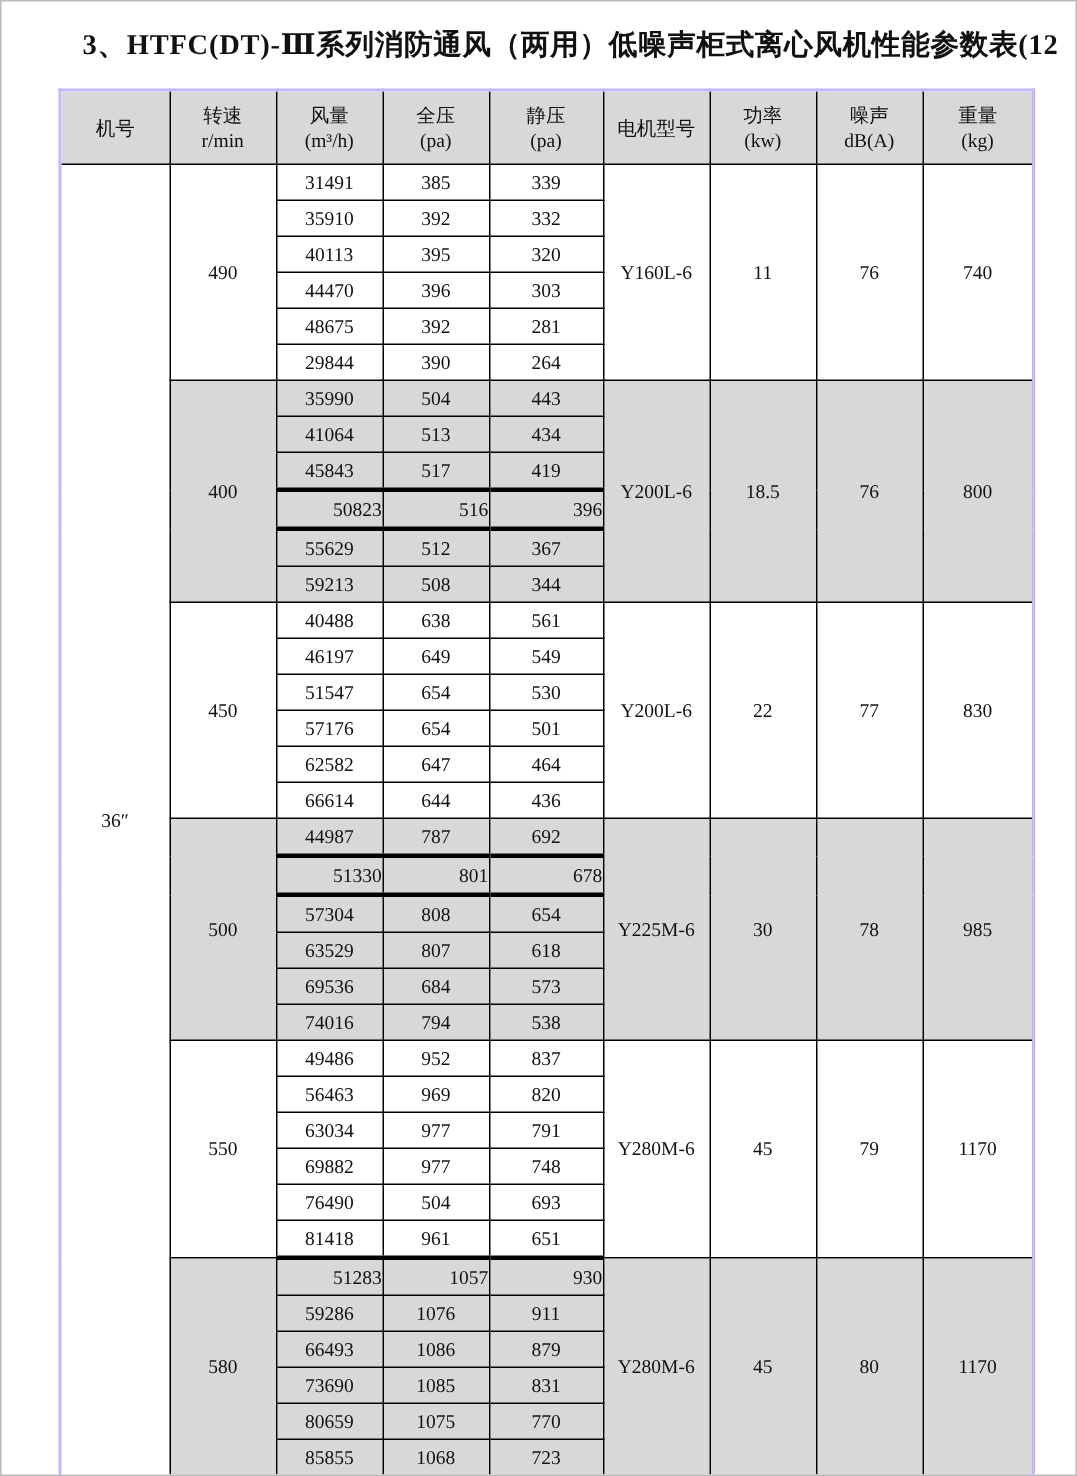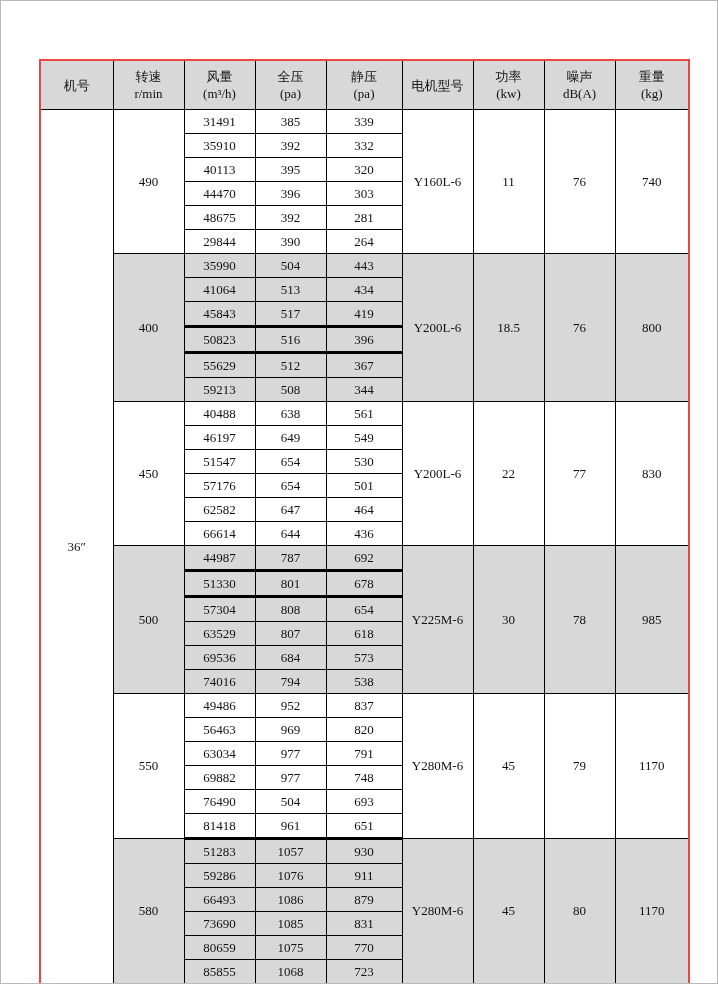--- a/index.html
+++ b/index.html
@@ -27,46 +27,47 @@
     font-weight: bold;
     white-space: nowrap;
     overflow: hidden;
     letter-spacing: 0.5px;
   }
   table.fan {
     position: absolute;
     left: 38px; top: 58px;
     border-collapse: collapse;
     table-layout: fixed;
-    border: 2px solid #ef4444;
+    border: 2px solid #c4b5fd;
   }
   table.fan th, table.fan td {
     border: 1px solid #000;
     text-align: center;
     vertical-align: middle;
     padding: 0;
     font-size: 13px;
     font-weight: normal;
     overflow: hidden;
   }
   table.fan thead th {
     height: 48px;
     background: var(--header-bg, #d8d8d8);
     line-height: 17px;
   }
   table.fan tbody td { height: 23px; background: #fff; }
   table.fan tbody td.shaded { background: var(--shaded-bg, #d8d8d8); }
   table.fan tbody td.machine { background: #fff; margin-top: 10px; }
-  table.fan td.thick-top { border-top: 3px solid #000; }
+  table.fan td.thick-top { border-top: 3px solid #000; text-align: right; }
   table.fan td.thick-bottom { border-bottom: 3px solid #000; }
 </style>
 </head>
 <body>
 
 <div class="page">
+  <div class="title">3、HTFC(DT)-Ⅲ系列消防通风（两用）低噪声柜式离心风机性能参数表(12</div>
 
   <table class="fan">
     <colgroup>
       <col style="width:73px">
         <col style="width:71px">
         <col style="width:71px">
       <col style="width:71px">
         <col style="width:76px">
         <col style="width:71px">
       <col style="width:71px">

